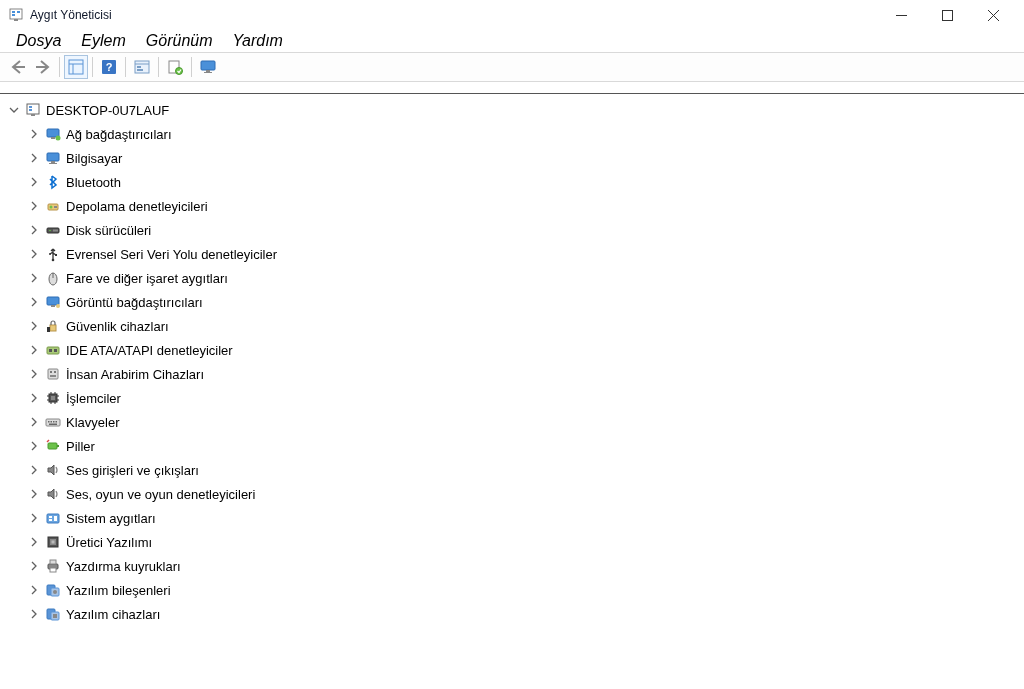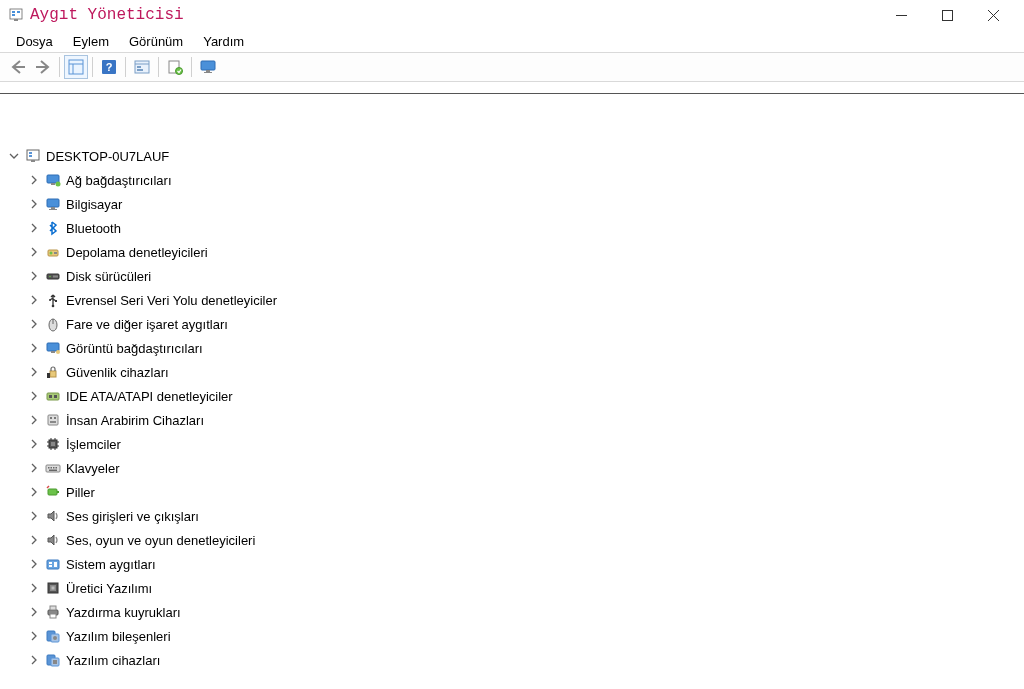--- a/index.html
+++ b/index.html
@@ -12,24 +12,23 @@
       align-items: center;
       padding: 0 8px;
       background: #fff;
     }
     .titlebar-icon {
       width: 16px; height: 16px;
       margin-right: 6px;
       display: flex; align-items: center; justify-content: center;
     }
     .titlebar-text {
-      font-size: 16px;
-      color: #be185d;
+      font-size: 12px;
+      color: #0f172a;
       flex: 1;
-      font-family: Liberation Mono, monospace;
     }
     .win-controls {
       display: flex;
       gap: 0;
     }
     .win-btn {
       width: 46px;
       height: 30px;
       display: flex;
       align-items: center;
@@ -38,21 +37,22 @@
       color: #555;
     }
     .win-btn svg { width: 11px; height: 11px; }
     
     
     .menubar {
       height: 22px;
       display: flex;
       align-items: center;
       padding: 0 6px;
-      font-size: 13px;
+      font-size: 16px;
+      font-style: italic;
     }
     .menu-item {
       padding: 2px 10px;
       cursor: pointer;
       color: #000;
     }
     
     
     .toolbar {
       height: 30px;
@@ -118,21 +118,21 @@
       width: 18px;
       height: 18px;
       margin-right: 4px;
       display: flex;
       align-items: center;
       justify-content: center;
       flex-shrink: 0;
     }
     .tree-icon svg { width: 16px; height: 16px; }
     .tree-label { white-space: nowrap; color: #000; }
-    .level-1 { padding-left: 2px; margin-top: 46px; }
+    .level-1 { padding-left: 2px; }
     .level-2 { padding-left: 22px; }
   </style>
 </head>
 <body>
 
 <div class="titlebar">
   <span class="titlebar-icon">
     <svg viewBox="0 0 16 16">
       <rect x="2" y="2" width="12" height="10" fill="#fff" stroke="#666" stroke-width="0.8"></rect>
       <rect x="4" y="4" width="3" height="2" fill="#4a90d9"></rect>

